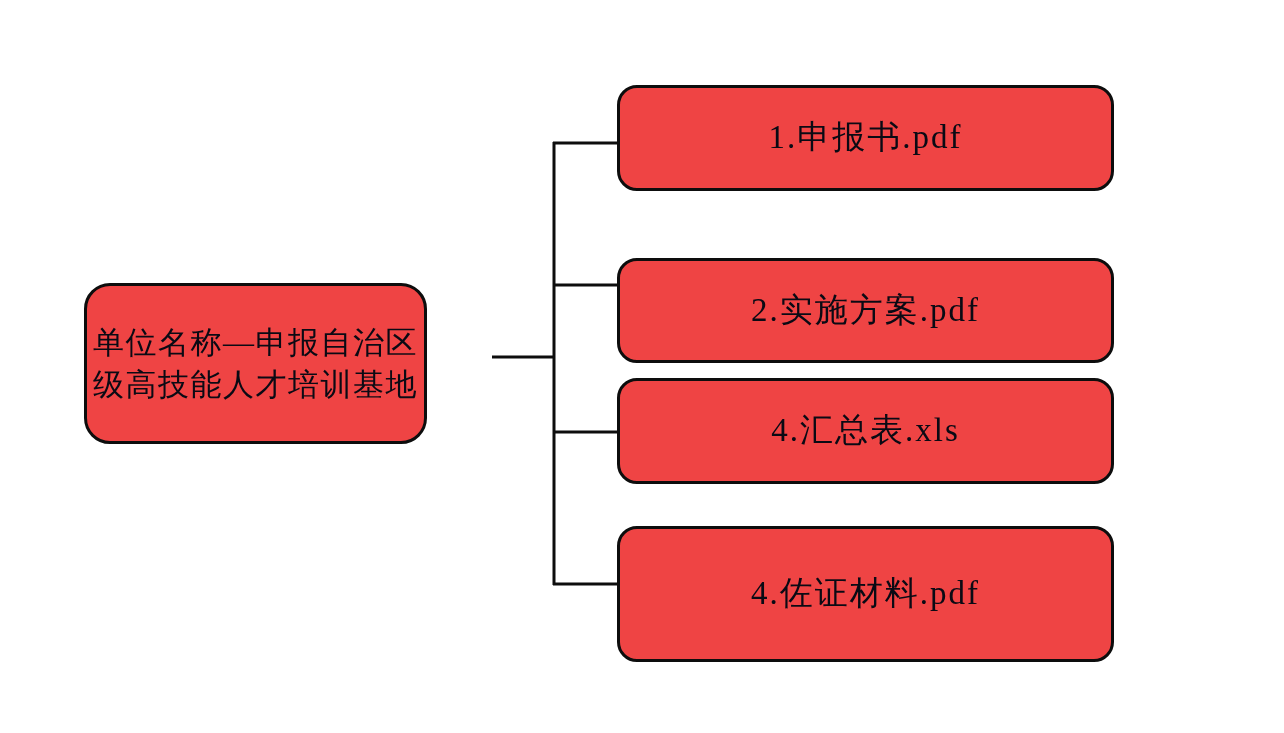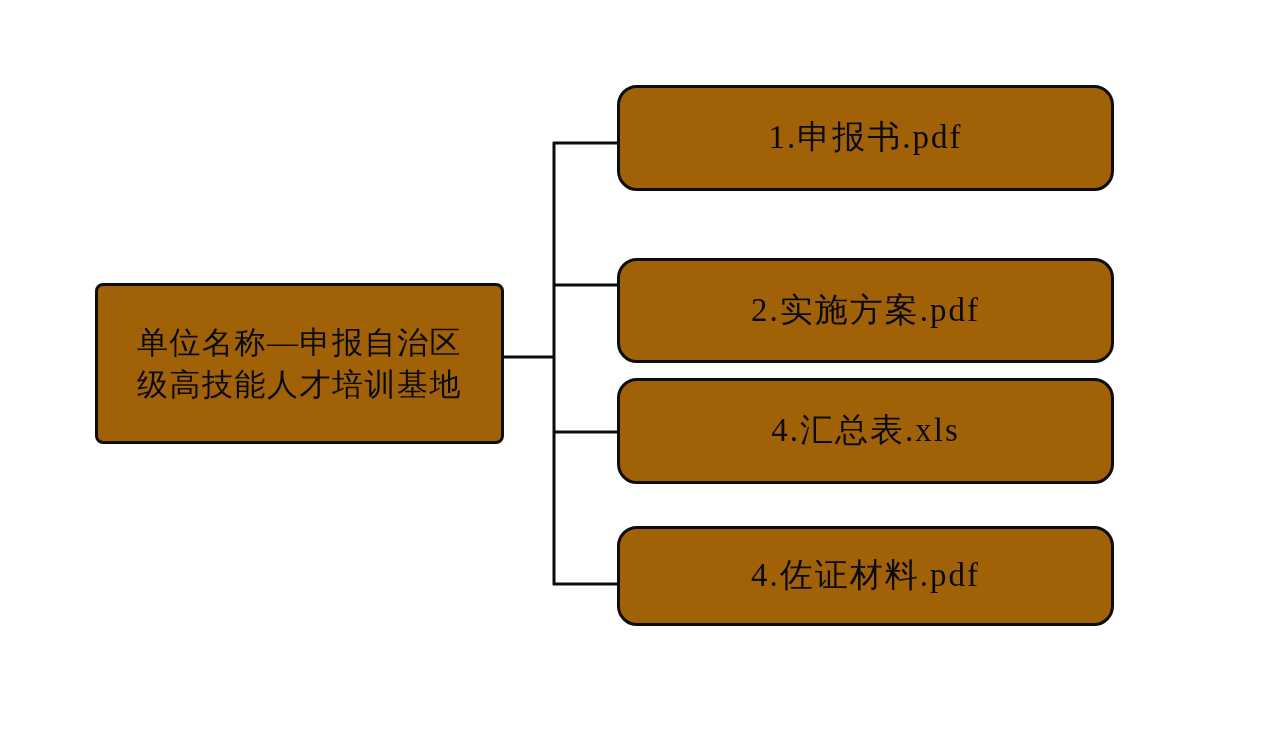--- a/index.html
+++ b/index.html
@@ -29,43 +29,42 @@
     top: 0;
     width: 1284px;
     height: 733px;
     pointer-events: none;
   }
 
   
   .node {
     position: absolute;
     box-sizing: border-box;
-    background: #a16207;
+    background: #ef4444;
     border: 3px solid #0d0d0d;
     border-radius: 20px;
     display: flex;
     align-items: center;
     justify-content: center;
     text-align: center;
   }
 
   .node-label {
     display: block;
     white-space: pre-line;
     color: #0a0a14;
   }
 
   
   #node-root {
     left: 84px;
     top: 283px;
-    width: 409px;
+    width: 343px;
     height: 161px;
-    border-radius: 8px;
-    margin-left: 11px;
+    border-radius: 26px;
   }
   #node-root .node-label {
     font-size: 31px;
     line-height: 1.35;
     letter-spacing: 1.5px;
     font-family: "Liberation Serif", "DejaVu Serif", serif;
   }
 
   
   .child-node {
@@ -75,21 +74,21 @@
   .child-node .node-label {
     font-size: 33px;
     line-height: 1.2;
     letter-spacing: 2px;
     font-family: "Liberation Serif", "DejaVu Serif", serif;
   }
 
   #node-child-0 { top: 85px;  height: 106px; }
   #node-child-1 { top: 230px; height: 105px; margin-top: 28px; }
   #node-child-2 { top: 378px; height: 106px; }
-  #node-child-3 { top: 526px; height: 100px; }
+  #node-child-3 { top: 526px; height: 136px; }
 </style>
 </head>
 <body>
 
 <div id="diagram-canvas">
 
   <svg id="connector-layer" viewBox="0 0 1284 733" width="1284" height="733" xmlns="http://www.w3.org/2000/svg">
     <g stroke="#0d0d0d" stroke-width="3" fill="none" stroke-linecap="butt">
 
       <line x1="492" y1="357" x2="555" y2="357"></line>

